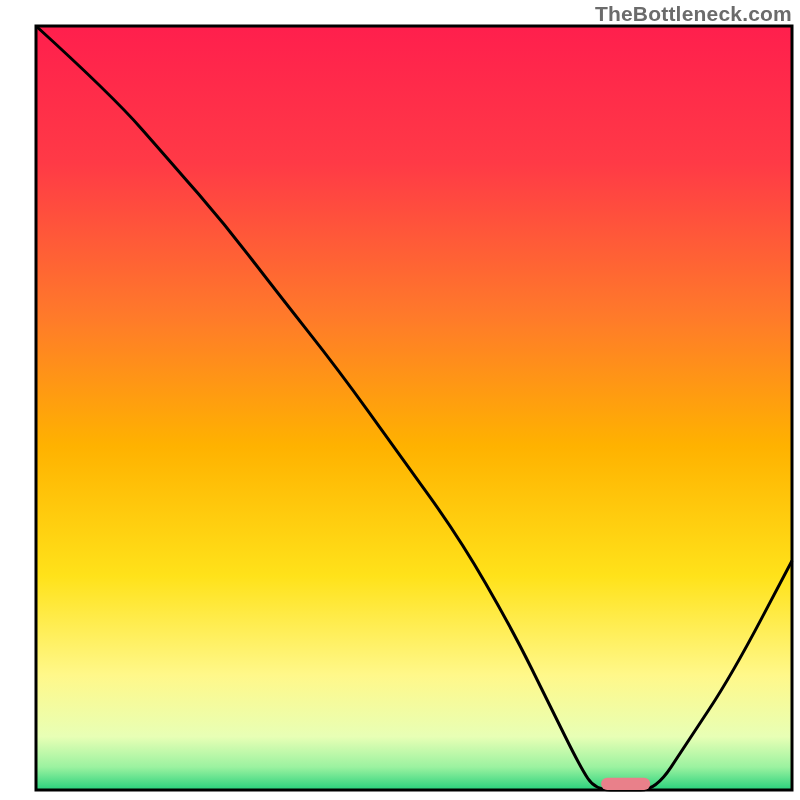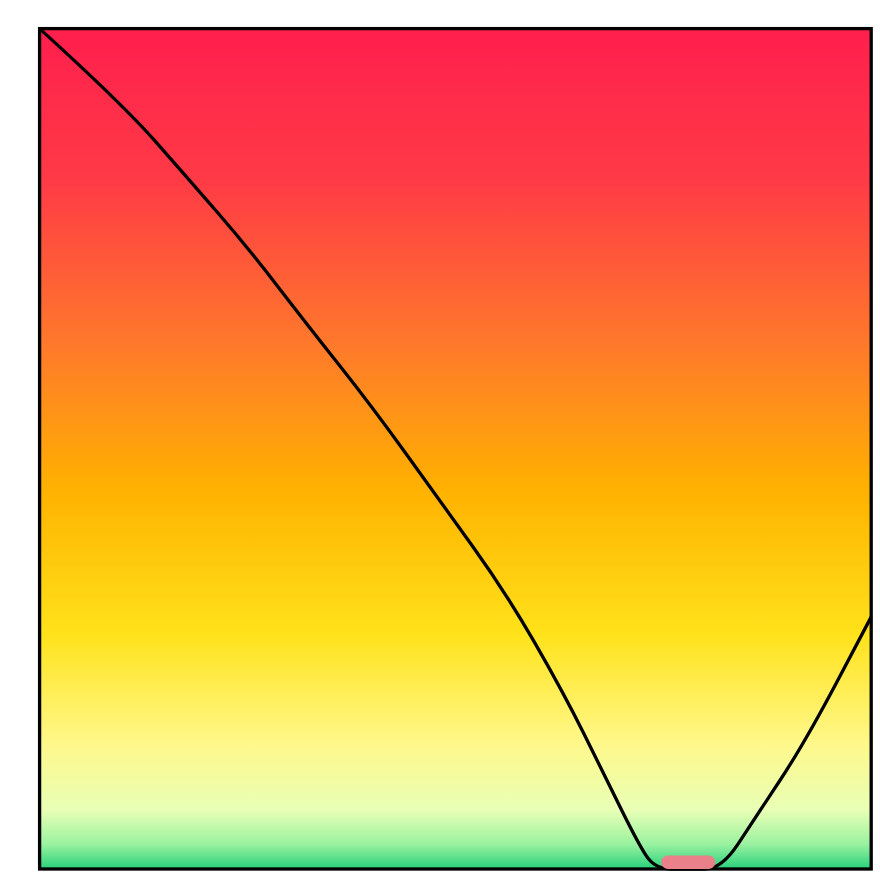--- a/index.html
+++ b/index.html
@@ -26,20 +26,21 @@
     z-index: 10;
   }
   svg {
     display: block;
   }
 </style>
 </head>
 <body>
 
 <div id="container">
+  <div id="watermark">TheBottleneck.com</div>
 
   <svg id="chart-svg" width="800" height="800" viewBox="0 0 800 800">
     <defs>
       <linearGradient id="bg-grad" x1="0" y1="0" x2="0" y2="1">
           <stop offset="0%" stop-color="#ff1f4d"></stop>
           <stop offset="18%" stop-color="#ff3a46"></stop>
           <stop offset="38%" stop-color="#ff7a2a"></stop>
           <stop offset="55.00000000000001%" stop-color="#ffb200"></stop>
           <stop offset="72%" stop-color="#ffe21a"></stop>
           <stop offset="85%" stop-color="#fff88a"></stop>

